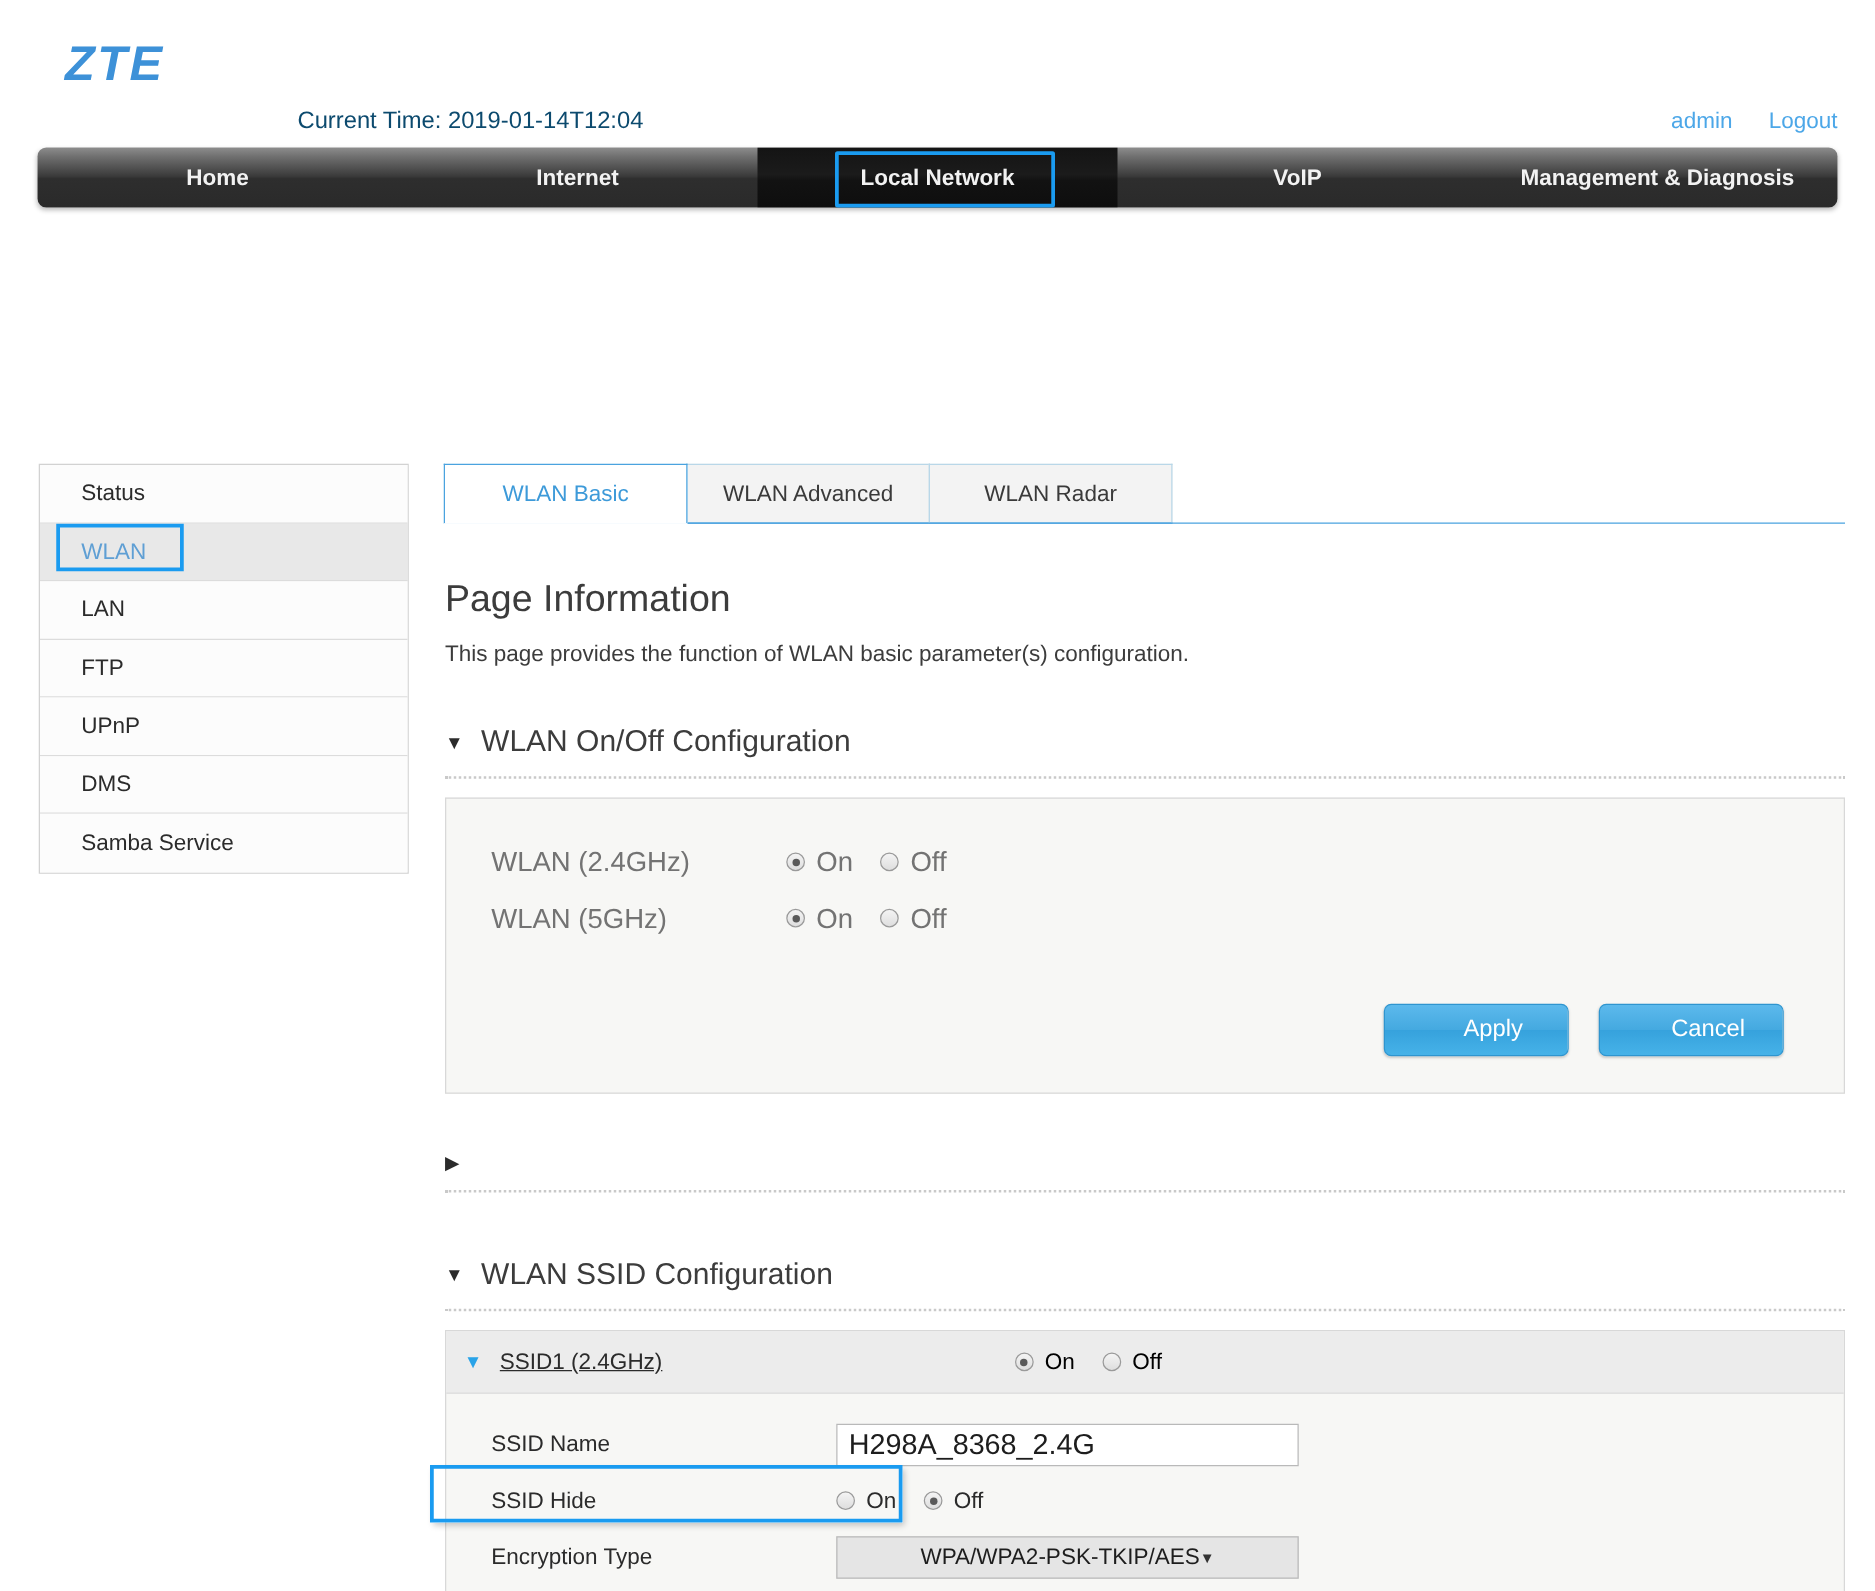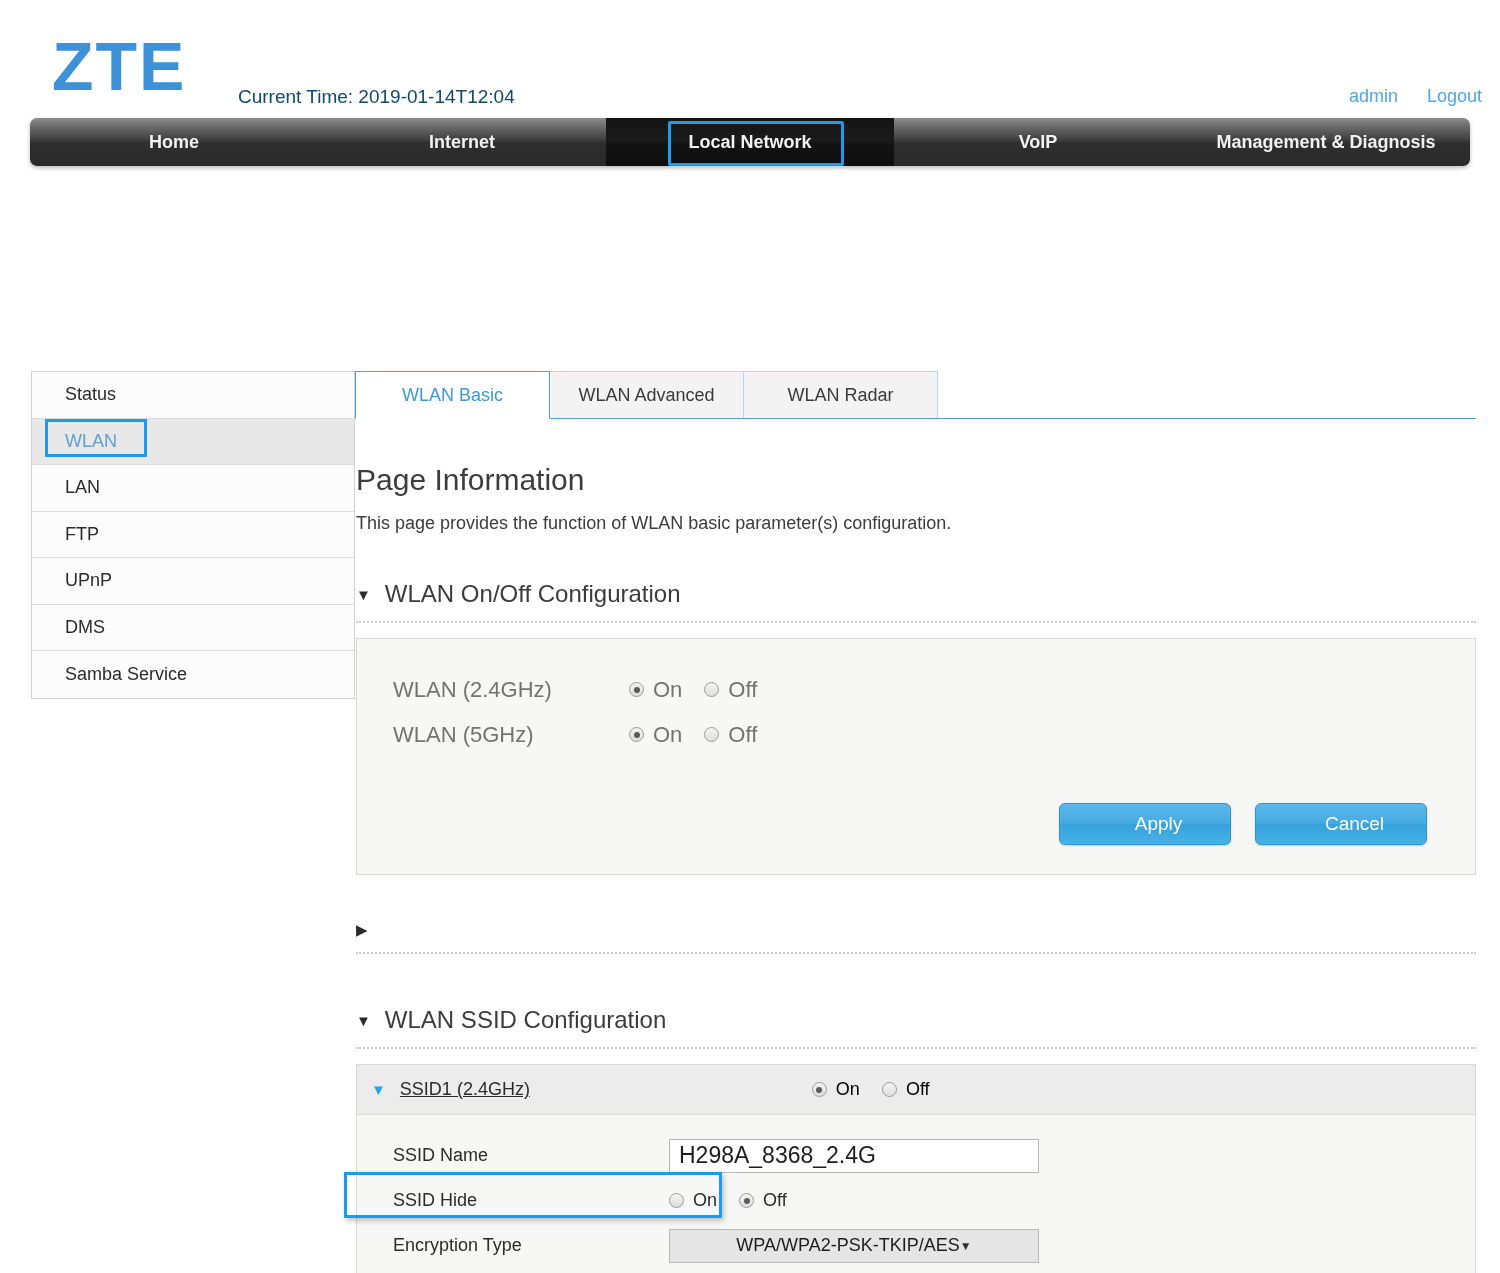--- a/index.html
+++ b/index.html
@@ -7,29 +7,29 @@
     width: 1500px; height: 1273px;
     background: #ffffff;
     font-family: "Liberation Sans", sans-serif;
     overflow: hidden;
   }
 
   
   .header { position: relative; height: 118px; background: #fff; }
   .logo {
     position: absolute; left: 52px; top: 32px;
-    font-size: 68px; font-weight: bold; letter-spacing: 2px;
-    color: #3d91d8; line-height: 1; font-family: "Liberation Sans", sans-serif;
+    font-size: 39px; font-weight: bold; letter-spacing: 2px;
+    color: #3d91d8; line-height: 1; font-family: "Liberation Sans", sans-serif; font-style: italic;
   }
   .current-time {
     position: absolute; left: 238px; top: 86px;
     font-size: 19px; color: #0c4a6e;
   }
   .header-links {
-    position: absolute; right: 18px; top: 86px;
+    position: absolute; right: 30px; top: 86px;
     font-size: 18px;
   }
   .header-links a {
     color: #4ca7e8; text-decoration: none; margin-left: 24px;
   }
 
   
   .topnav {
     position: relative;
     margin: 0 30px;
@@ -59,21 +59,21 @@
     z-index: 5;
     pointer-events: none;
   }
 
   
   .page { position: relative; }
 
   
   .sidebar {
     position: absolute; left: 31px; top: 205px;
-    width: 324px;
+    width: 296px;
     border: 1px solid #d2d2d2;
     background: #fafafa;
   }
   .side-item {
     height: 46.5px;
     display: flex; align-items: center;
     padding-left: 33px;
     font-size: 18px; color: #2b2b2b;
     border-bottom: 1px solid #dcdcdc;
     background: #fcfcfc;
@@ -168,21 +168,21 @@
     display: inline-block; position: relative;
   }
   .rdo.on::after {
     content: ""; position: absolute;
     left: 3.5px; top: 3.5px; width: 6px; height: 6px;
     border-radius: 50%; background: #5a5a5a;
   }
 
   .btn-row { display: flex; justify-content: flex-end; padding: 0 48px; position: relative; }
   .btn {
-    width: 172px; height: 42px;
+    width: 148px; height: 42px;
     border-radius: 6px;
     border: 1px solid #2f95cf;
     background: linear-gradient(to bottom,#5cb9ec 0%, #44a9e0 50%, #36a2dd 51%, #46b2e8 100%);
     color: #ffffff; font-size: 19px;
     display: flex; align-items: center; justify-content: center;
     cursor: pointer;
     box-shadow: 0 1px 2px rgba(0,0,0,.18);
     padding-left: 27px;
   }
   .btn + .btn { margin-left: 24px; }

